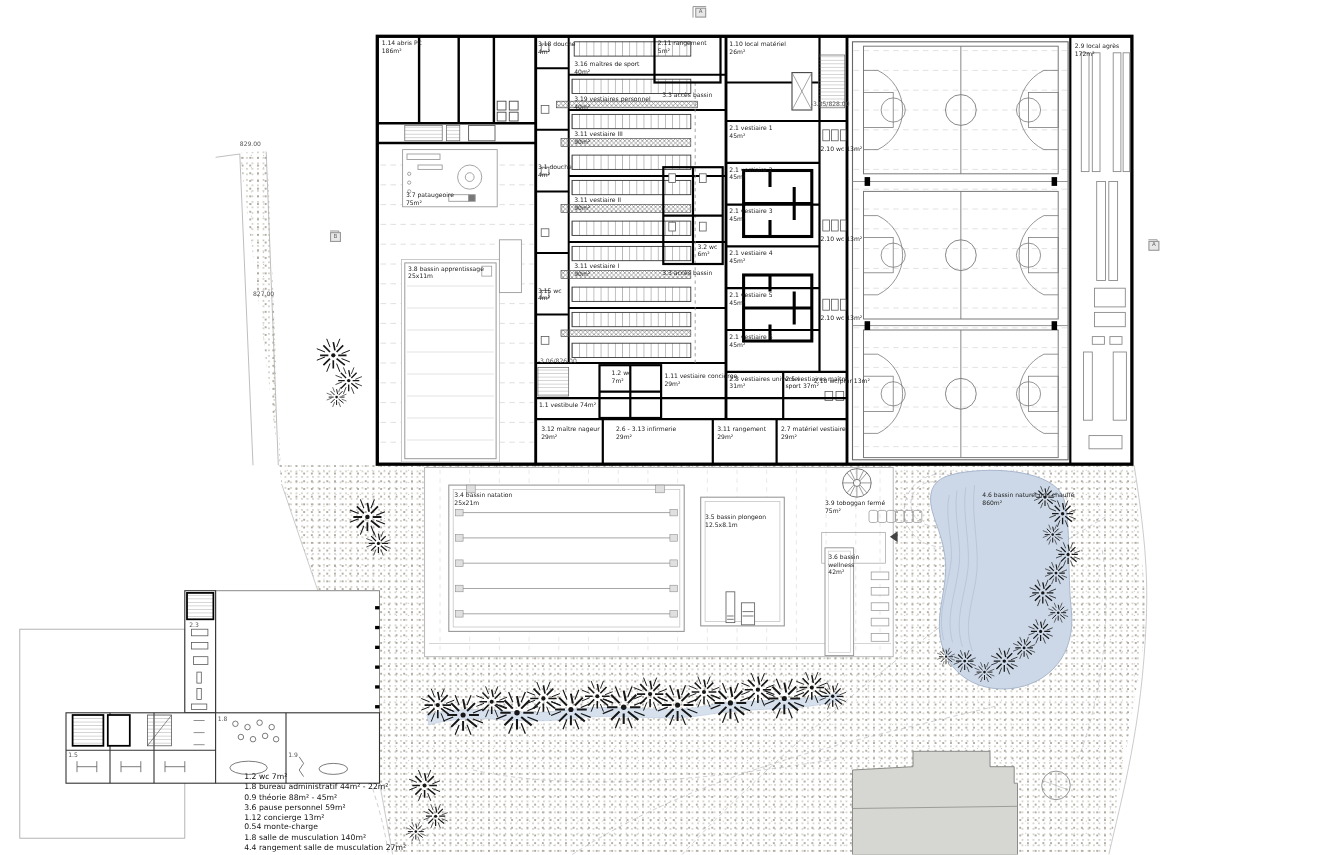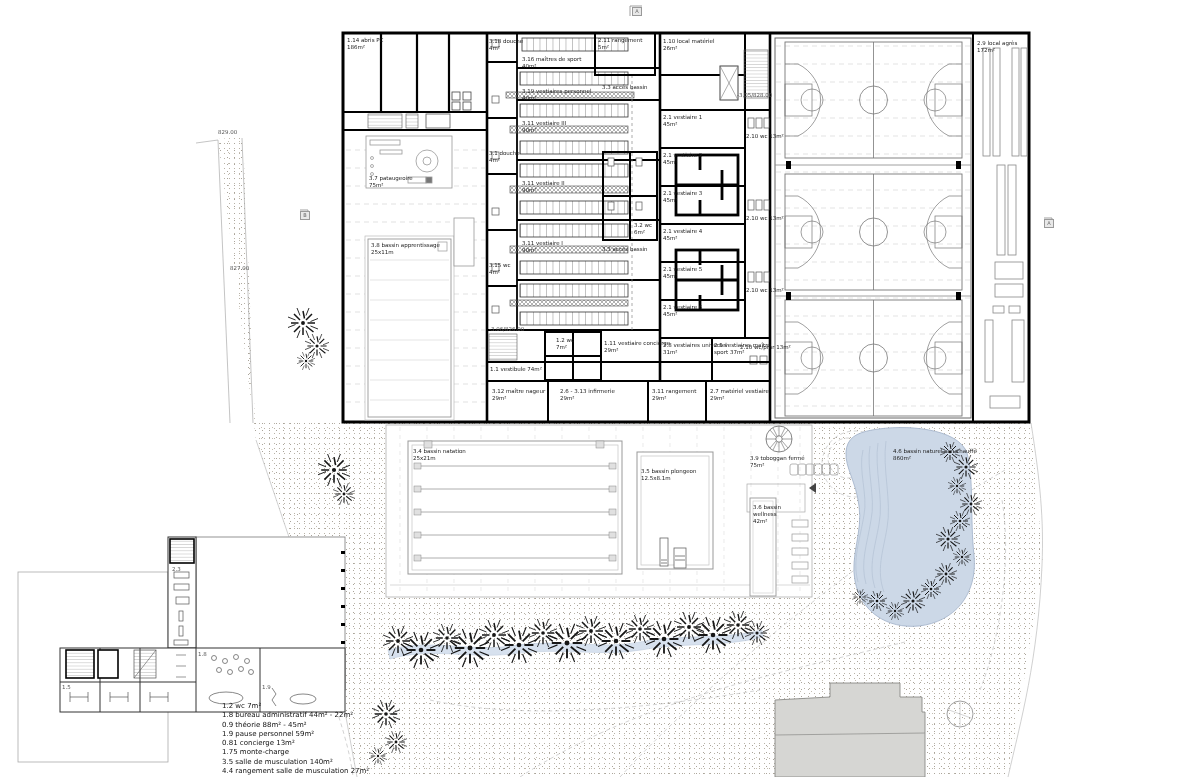--- a/index.html
+++ b/index.html
@@ -536,20 +536,20 @@
   <div class="lbl gray" style="left:172px;top:566px">2.3</div>
 
   <div class="marker" style="left:632px;top:7px">A</div>
   <div class="marker" style="left:1044px;top:219px">A</div>
   <div class="marker" style="left:300px;top:211px">B</div>
 
   <div class="legend">
     <div>1.2 wc 7m²</div>
     <div>1.8 bureau administratif 44m² - 22m²</div>
     <div>0.9 théorie 88m² - 45m²</div>
-    <div>1.9 pause personnel 59m²</div>
-    <div>0.81 concierge 13m²</div>
-    <div>1.75 monte-charge</div>
-    <div>3.5 salle de musculation 140m²</div>
+    <div>3.6 pause personnel 59m²</div>
+    <div>1.12 concierge 13m²</div>
+    <div>0.54 monte-charge</div>
+    <div>1.8 salle de musculation 140m²</div>
     <div>4.4 rangement salle de musculation 27m²</div>
   </div>
 
 </div>
 
 </body></html>

